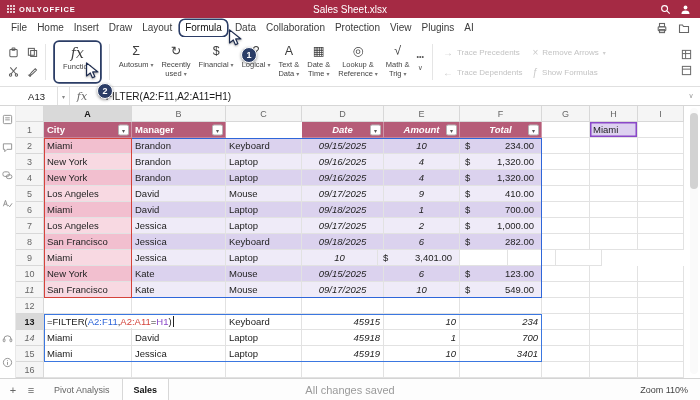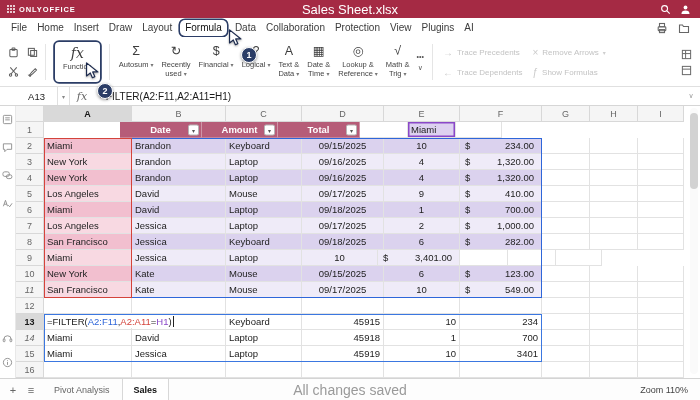--- a/index.html
+++ b/index.html
@@ -6,21 +6,21 @@
   html,body{width:700px;height:400px;overflow:hidden;background:#fff;}
   #app{position:relative;width:700px;height:400px;color:#333;font-size:10px;}
   .band{position:absolute;left:0;right:0;background:#fff;}
 
   
   #titlebar{top:0;height:18px;background:var(--brand,#a52a44);display:flex;align-items:center;color:#fff;}
   .logo{display:flex;align-items:center;gap:4px;padding-left:7px;z-index:1;}
   .logo-grid{display:grid;grid-template-columns:repeat(3,2px);grid-auto-rows:2px;gap:1px;}
   .logo-grid i{width:2px;height:2px;background:#fff;border-radius:50%;}
   .app-name{font-size:7.5px;font-weight:bold;letter-spacing:.9px;}
-  .doc-title{position:absolute;left:0;right:0;text-align:center;font-size:13px;color:#fff;}
+  .doc-title{position:absolute;left:0;right:0;text-align:center;font-size:10px;color:#fff;}
   .tb-right{margin-left:auto;display:flex;gap:9px;padding-right:9px;z-index:1;}
   .tb-ic{width:11px;height:11px;}
 
   
   #menubar{top:18px;height:19px;display:flex;align-items:center;padding-left:6px;}
   #menu-items{display:flex;align-items:center;}
   .menu-item{padding:0 5px;height:16px;line-height:16px;font-size:10px;color:#3b3b3b;border-radius:5px;}
   .menu-item.active{box-shadow:0 0 0 1.6px var(--callout,#2b3d66);margin:0 3px;color:#111;}
   .menu-right{margin-left:auto;display:flex;gap:10px;padding-right:10px;}
   .mn-ic{width:12px;height:12px;stroke:#666;fill:none;stroke-width:1.1;}
@@ -60,22 +60,22 @@
   #sidepanel{position:absolute;left:0;top:106px;width:16px;height:272px;border-right:1px solid #e8e8e8;display:flex;flex-direction:column;align-items:center;padding-top:8px;gap:15px;background:#fff;}
   .sp-ic svg{width:11px;height:11px;stroke:#8d8d8d;fill:none;stroke-width:1;}
   .sp-bottom{margin-top:auto;display:flex;flex-direction:column;gap:11px;padding-bottom:8px;align-items:center;}
 
   
   #grid{position:absolute;left:16px;top:106px;width:668px;height:272px;background:#fff;}
   .g-row{display:flex;height:16px;}
   .g-head{flex:none;background:#f5f5f5;border-right:1px solid #d8d8d8;border-bottom:1px solid #d8d8d8;display:flex;align-items:center;justify-content:center;font-size:9px;color:#666;}
   .g-head.sel{background:#d9d9d9;color:#161616;font-weight:bold;}
   .g-cell{flex:none;position:relative;background:#fff;border-right:1px solid #e2e2e2;border-bottom:1px solid #e2e2e2;display:flex;align-items:center;padding:0 3px;font-size:9.5px;color:#222;white-space:nowrap;overflow:hidden;}
-  .al-c{justify-content:center;}
-  .al-r{justify-content:flex-end;}
+  .al-c{justify-content:center;font-style:italic;}
+  .al-r{justify-content:flex-end;font-style:italic;}
   .t-head{background:var(--thead,#b65c78);color:#fff;font-weight:bold;border-right-color:rgba(255,255,255,.35);border-bottom-color:rgba(255,255,255,.25);overflow:visible;}
   .filter-btn{position:absolute;right:2px;top:50%;transform:translateY(-50%);width:11px;height:11px;background:#fff;border:1px solid #b5b5b5;border-radius:2px;color:#555;font-size:6px;display:flex;align-items:center;justify-content:center;font-weight:normal;}
   .t-a-even{background:var(--aEven,#f2bfcf);}
   .t-a-odd{background:var(--aOdd,#f8d9e2);}
   .t-even{background:var(--bEven,#dbd2ee);}
   .t-odd{background:var(--bOdd,#efebf8);}
   .acct{justify-content:space-between;padding:0 7px 0 5px;}
   .h1-cell{background:#ddd1f0;box-shadow:inset 0 0 0 1.5px var(--refP,#8a48c8);}
   .fx-cell{overflow:visible;z-index:5;}
   .fx-inner{position:absolute;left:1px;top:1px;bottom:1px;display:flex;align-items:center;background:#fff;padding:0 2px;white-space:pre;font-size:9.5px;z-index:5;}
@@ -91,21 +91,21 @@
   
   .vscroll{position:absolute;right:2px;top:108px;width:8px;height:266px;background:#fafafa;border-radius:4px;}
   .vthumb{position:absolute;top:5px;left:0;width:8px;height:76px;background:#d2d2d2;border-radius:4px;}
 
   
   #statusbar{bottom:0;height:22px;background:#fdfdfd;border-top:1px solid #d4d4d4;display:flex;align-items:center;padding-left:4px;font-size:9px;color:#555;}
   .sb-btn{width:18px;text-align:center;font-size:11px;color:#666;}
   #sheet-tabs{display:flex;height:21px;margin-left:2px;}
   .sheet-tab{padding:0 12px;display:flex;align-items:center;color:#666;font-size:9px;}
   .sheet-tab.active{background:#fff;color:#111;font-weight:bold;box-shadow:inset 1px 0 0 #d8d8d8,inset -1px 0 0 #d8d8d8;}
-  .sb-msg{position:absolute;left:0;right:0;text-align:center;font-size:14px;color:#9a9a9a;pointer-events:none;}
+  .sb-msg{position:absolute;left:0;right:0;text-align:center;font-size:11px;color:#9a9a9a;pointer-events:none;}
   .sb-zoom{margin-left:auto;padding-right:12px;color:#444;z-index:1;font-size:9px;}
 
   
   #callouts{position:absolute;inset:0;pointer-events:none;z-index:99;}
   .cursor{position:absolute;width:17px;height:17px;filter:drop-shadow(0 1px 1px rgba(0,0,0,.35));}
   .badge{position:absolute;width:16px;height:16px;border-radius:50%;background:var(--callout,#2b3d66);border:1.5px solid #fff;color:#fff;font-size:9px;font-weight:bold;display:flex;align-items:center;justify-content:center;box-shadow:0 1px 3px rgba(0,0,0,.4);}
   #cursor1{left:227px;top:29px;}
   #badge1{left:241px;top:47px;}
   #cursor2{left:84px;top:62px;}
   #badge2{left:97px;top:83px;}
@@ -350,20 +350,28 @@
         <div class="g-head" style="width: 76px;">C</div>
         <div class="g-head" style="width: 82px;">D</div>
         <div class="g-head" style="width: 76px;">E</div>
         <div class="g-head" style="width: 82px;">F</div>
         <div class="g-head" style="width: 48px;">G</div>
         <div class="g-head" style="width: 48px;">H</div>
         <div class="g-head" style="width: 46px;">I</div>
       </div>
       <div class="g-row">
         <div class="g-head" style="width: 28px;">1</div>
+        <div class="g-cell t-head" style="width: 88px;">
+          <span>City</span>
+          <span class="filter-btn">▾</span>
+        </div>
+        <div class="g-cell t-head" style="width: 94px;">
+          <span>Manager</span>
+          <span class="filter-btn">▾</span>
+        </div>
         <div class="g-cell t-head" style="width: 76px; margin-top: 48px;">
           <span>Item</span>
           <span class="filter-btn">▾</span>
         </div>
         <div class="g-cell t-head al-c" style="width: 82px;">
           <span>Date</span>
           <span class="filter-btn">▾</span>
         </div>
         <div class="g-cell t-head al-c" style="width: 76px;">
           <span>Amount</span>

